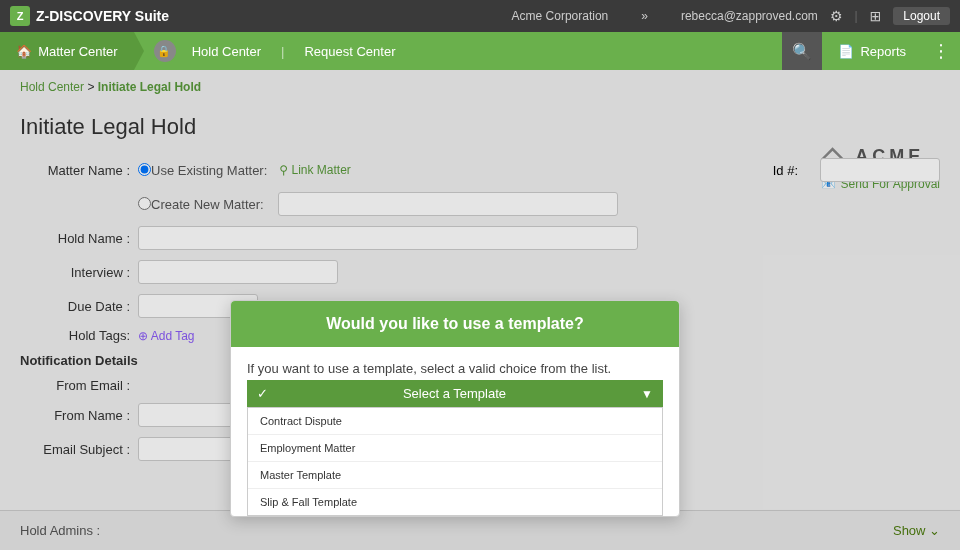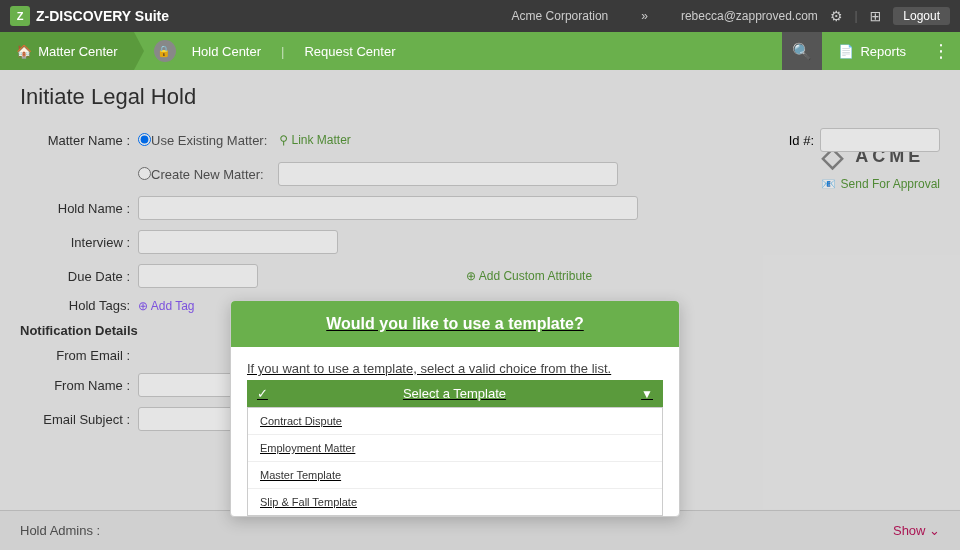--- a/index.html
+++ b/index.html
@@ -213,21 +213,21 @@
       outline: none;
     }
     .form-input.wide { width: 340px; }
     .form-input.medium { width: 200px; }
     .form-input.small { width: 120px; }
 
     .radio-group { display: flex; align-items: center; gap: 12px; }
     .radio-option { display: flex; align-items: flex-start; color: #555; }
     .link-matter { color: #5a9a3c; font-size: 12px; cursor: pointer; display: flex; align-items: center; gap: 3px; }
 
-    .id-field { margin-left: auto; display: flex; align-items: center; gap: 6px; }
+    .id-field { margin-left: auto; display: flex; align-items: center; gap: 22px; }
 
     .add-tag-btn {
       color: #8b5cf6;
       cursor: pointer;
       display: flex;
       align-items: center;
       gap: 3px;
       font-size: 12px;
     }
 
@@ -256,41 +256,40 @@
       height: 40px;
       display: flex;
       align-items: center;
       padding: 0 20px;
       position: absolute;
       bottom: 0;
       left: 0;
       right: 0;
     }
     .hold-admins-bar .label { color: #555; font-size: 13px; }
-    .show-link { margin-left: auto; color: #be185d; cursor: pointer; font-size: 13px; }
+    .show-link { margin-left: auto; color: #4d7c0f; cursor: pointer; font-size: 13px; }
 
     
     .modal-overlay {
       position: absolute;
       top: 0; left: 0; right: 0; bottom: 0;
       background: rgba(0,0,0,0.1);
       z-index: 100;
     }
     .template-modal {
       position: absolute;
       top: 230px;
       left: 230px;
       width: 450px;
       background: #fff;
       border: 1px solid #ccc;
       border-radius: 4px;
       box-shadow: 0 4px 16px rgba(0,0,0,0.2);
       z-index: 200;
       overflow: visible;
-      text-decoration: underline;
     }
     .modal-header {
       background: #6ab04c;
       color: #fff;
       text-align: center;
       padding: 14px;
       font-size: 16px;
       font-weight: bold;
       border-radius: 4px 4px 0 0;
     }
@@ -369,20 +368,25 @@
     <div class="nav-reports">
       <span>📄</span>
       <span>Reports</span>
     </div>
     <div class="nav-more">⋮</div>
   </div>
 </div>
 
 <div style="position:relative; background:#f0f0f0; min-height:480px;">
 
+  <div class="breadcrumb">
+    <a>Hold Center</a>
+    <span> &gt; </span>
+    <span class="current">Initiate Legal Hold</span>
+  </div>
 
   <div class="page-header-right">
     <div class="acme-logo">
       <span style="font-size:28px;color:#888;">◇</span>
       <span>ACME</span>
     </div>
     <div class="send-approval">
       <span>📧</span>
       <span>Send For Approval</span>
     </div>

